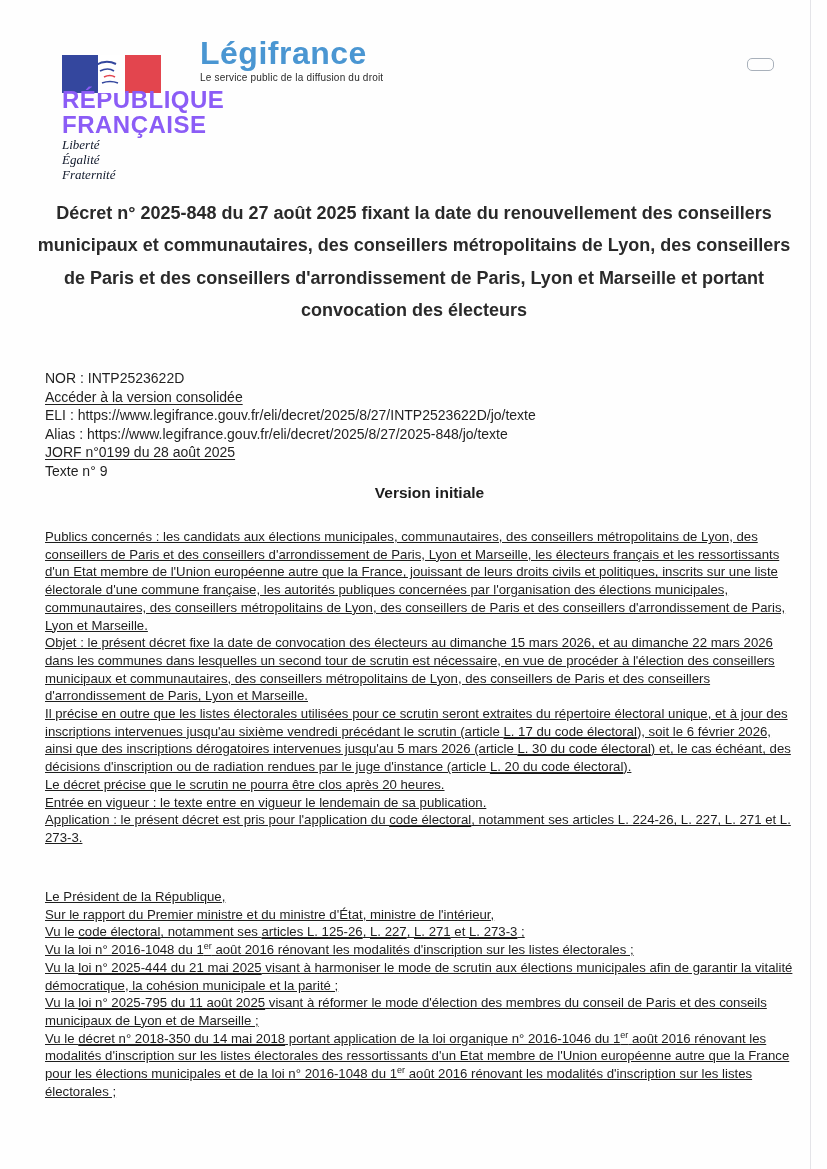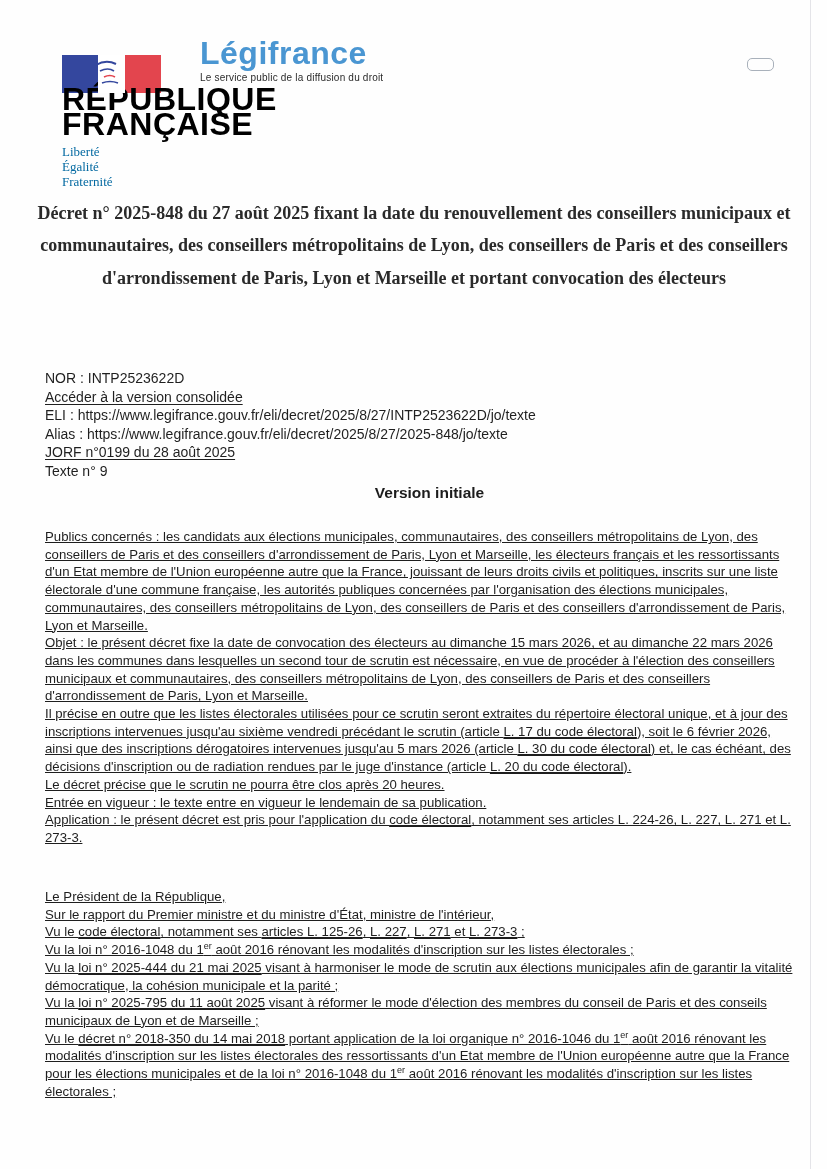--- a/index.html
+++ b/index.html
@@ -13,34 +13,34 @@
   }
   .scan-edge{position:absolute;top:0;bottom:0;right:16px;width:1px;background:#e4e4e8;}
 
   
   .marianne{position:absolute;left:62px;top:55px;width:150px;}
   .flag{display:flex;width:99px;height:38px;}
   .flag .b{width:36px;height:38px;background:#34479e;}
   .flag .w{width:27px;height:38px;background:#ffffff;position:relative;}
   .flag .w svg{position:absolute;left:-8px;top:4px;}
   .flag .r{width:36px;height:38px;background:#e3454e;}
-  .rf-name{margin-top:-6px;font-weight:700;font-size:32px;line-height:25px;letter-spacing:.5px;color:#000000;}
-  .motto{margin-top:7px;font-family:"Liberation Serif","DejaVu Serif",serif;font-size:13px;line-height:15px;color:#0369a1;}
+  .rf-name{margin-top:-6px;font-weight:700;font-size:24px;line-height:25px;letter-spacing:.5px;color:#8b5cf6;}
+  .motto{font-family:"Liberation Serif","DejaVu Serif",serif;font-style:italic;font-size:13px;line-height:15px;color:#0f172a;}
 
   .legifrance{position:absolute;left:200px;top:36px;}
   .lf-name{font-size:32px;line-height:34px;font-weight:700;color:#4a96d2;letter-spacing:.5px;}
   .lf-tag{margin-top:2px;font-size:10px;color:#2b2b2b;letter-spacing:.2px;}
 
   .top-box{position:absolute;left:747px;top:58px;width:25px;height:11px;border:1.5px solid #a9b1bb;border-radius:5px;}
 
   
   .title{
     position:absolute;left:34px;top:197px;width:760px;
     margin:0;text-align:center;
-    font-size:18px;font-weight:700;line-height:32.4px;color:#2a2a2a;font-family:Liberation Serif, serif;
+    font-size:18px;font-weight:700;line-height:32.4px;color:#2a2a2a;
   }
 
   
   .meta{position:absolute;left:45px;top:369px;font-size:14px;line-height:18.5px;color:#1f1f1f;}
   .meta .row{display:block;}
   a.lnk{color:inherit;text-decoration:underline;text-underline-offset:2px;cursor:pointer;}
   .meta a.lnk{display:table;}
 
   
   .version{position:absolute;left:16px;top:484px;width:100%;margin:0;text-align:center;font-size:15.5px;font-weight:700;color:#1c1c1c;}

